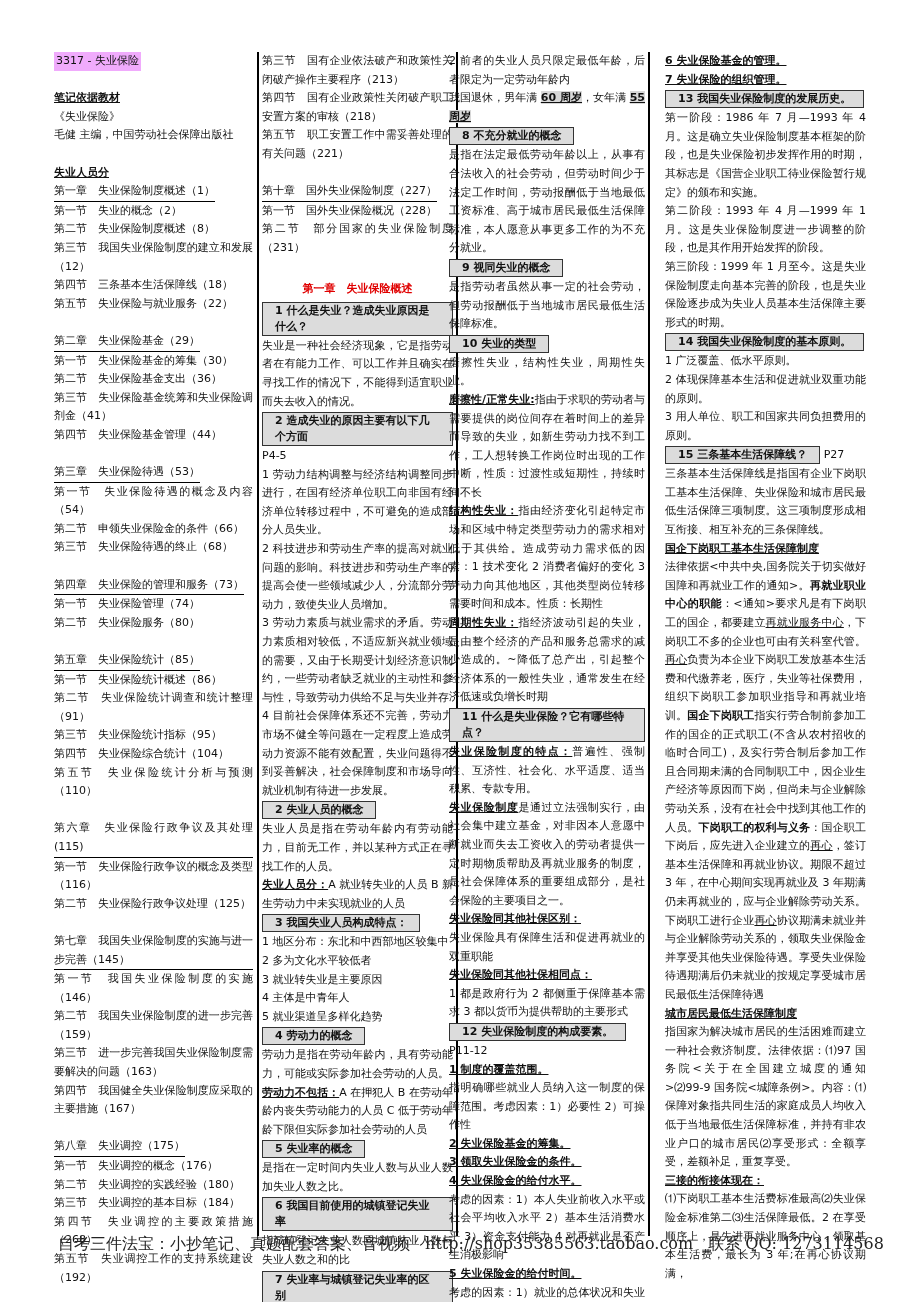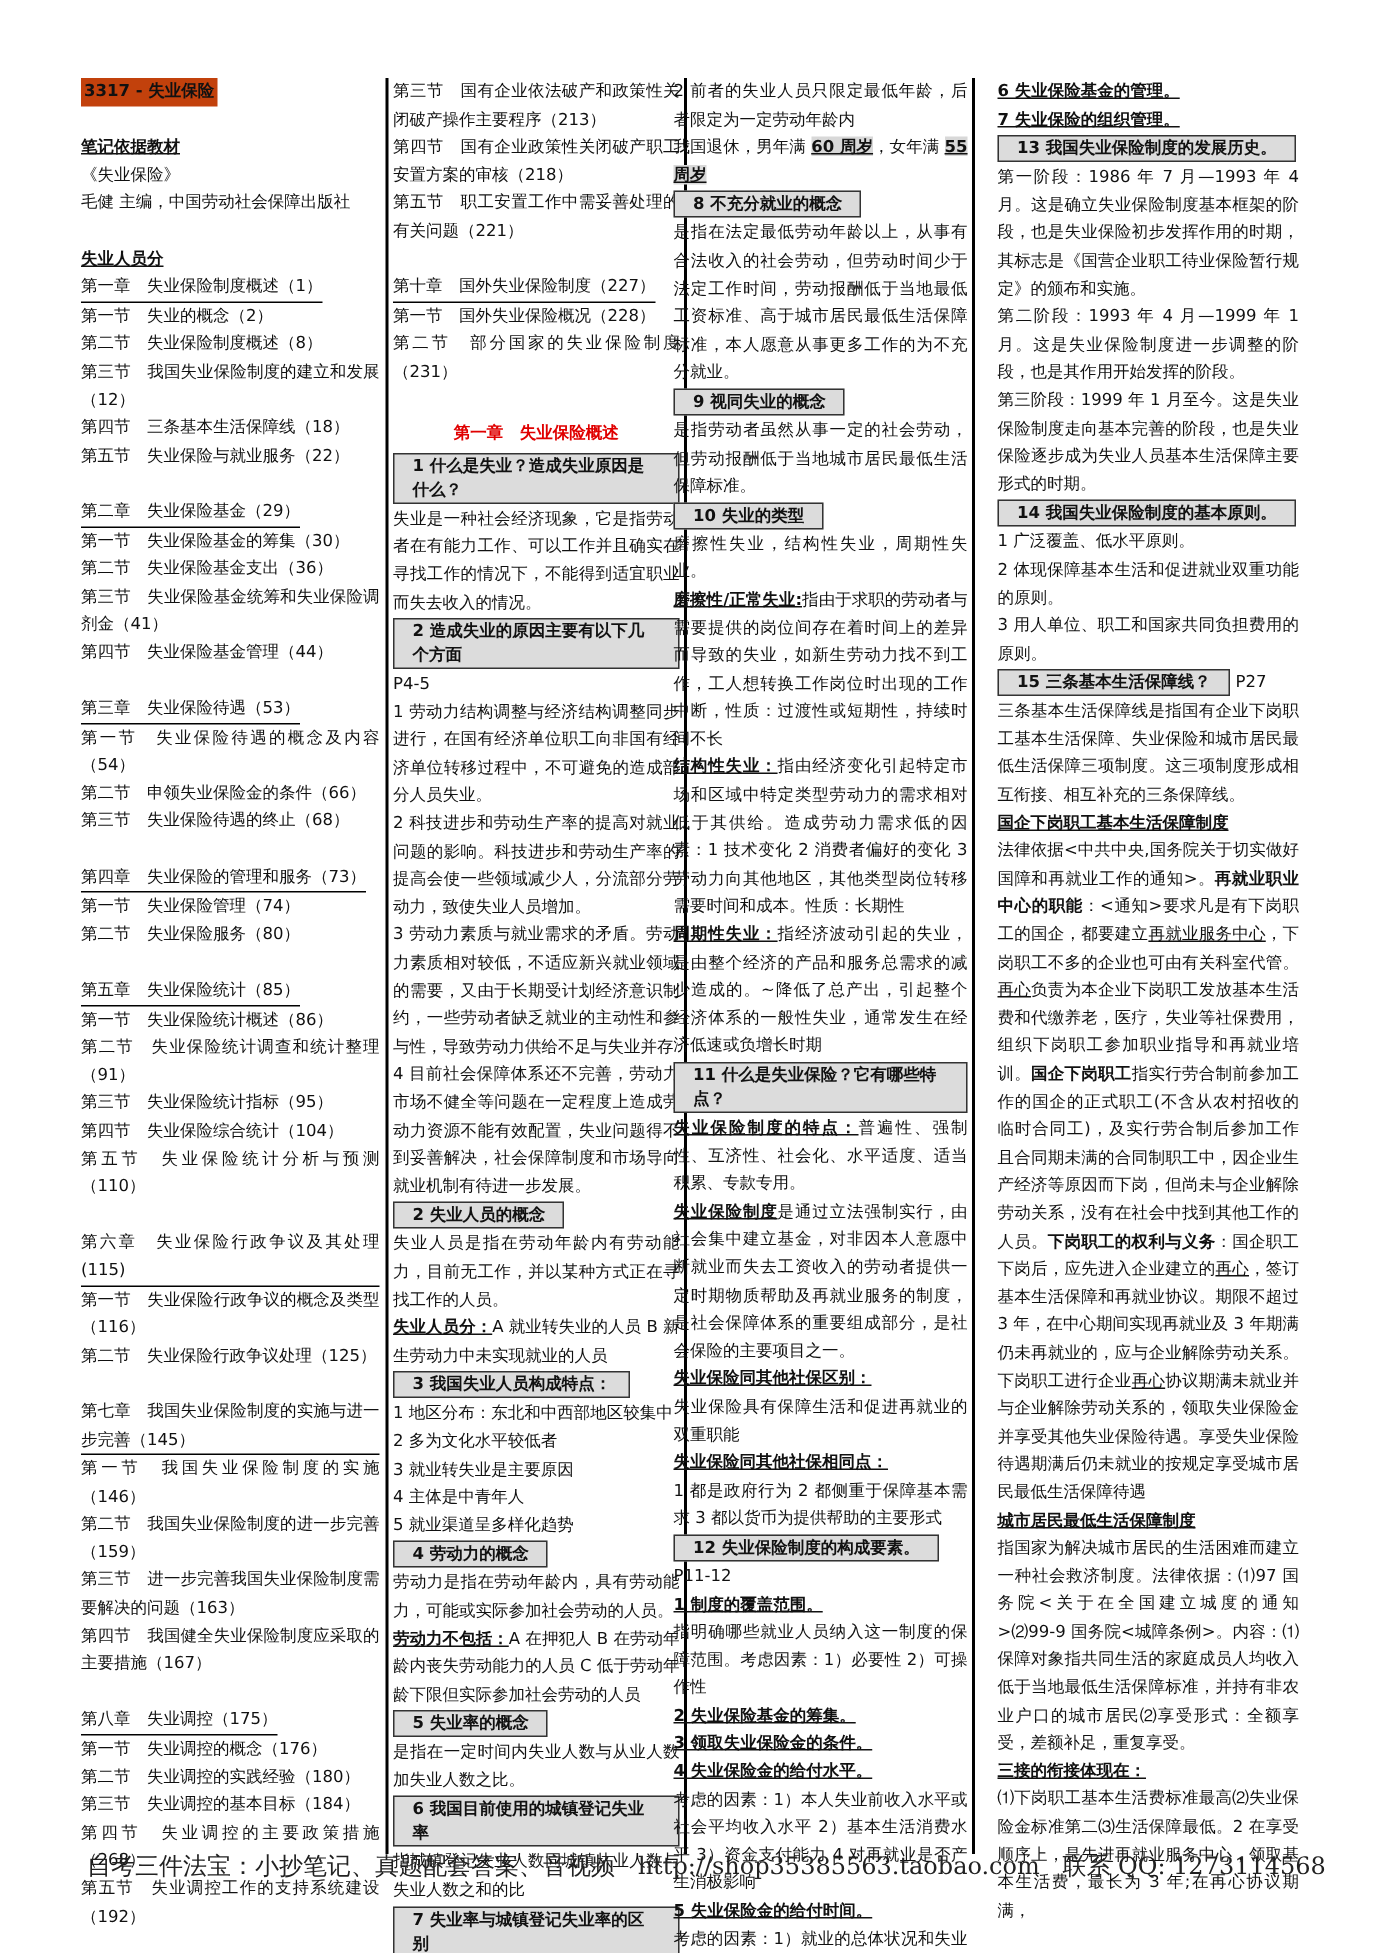--- a/index.html
+++ b/index.html
@@ -5,21 +5,21 @@
   html, body { margin:0; padding:0; background:#ffffff; }
   body { width:920px; height:1302px; position:relative; overflow:hidden;
          font-family:"DejaVu Sans", sans-serif; color:#111; }
   .page { position:absolute; left:54px; top:52px; width:815px; height:1184px; }
   .col { position:absolute; top:0; bottom:0; font-size:11px; line-height:18.6px; }
   .c1 { left:0; width:199px; }
   .c2 { left:203px; width:201px; border-left:2px solid #000; border-right:2px solid #000; padding:0 3px; box-sizing:border-box; }
   .c3 { left:392px; width:204px; border-right:2px solid #000; padding:0 3px; box-sizing:border-box; }
   .c4 { left:608px; width:207px; border-left:0; padding:0 3px; box-sizing:border-box; }
   .c1 .line, .col .line { display:block; white-space:normal; text-align:justify; }
-  .title { background:#c2410c; font-weight:bold; display:inline-block; padding:0 2px; }
+  .title { background:#f0abfc; font-weight:normal; display:inline-block; padding:0 2px; }
   .ul-head { font-weight:bold; text-decoration:underline; }
   .chap-box { display:inline-block; border-bottom:1px solid #000; }
   .gap { height:18.6px; }
   .hq { display:inline-block; background:#dcdcdc; border:1px solid #333; font-weight:bold; padding:0 12px; line-height:16px; margin:1px 0; }
   .red-title { color:#e00000; font-weight:bold; text-align:center; display:block; margin:4px 0 2px; }
   .u { text-decoration:underline; font-weight:bold; }
   .un { text-decoration:underline; }
   .hl { background:#d8d8d8; text-decoration:underline; font-weight:bold; }
   .b { font-weight:bold; }
   .footer { position:absolute; left:58px; top:1234px; font-family:"DejaVu Serif", serif; font-size:16px; color:#222; white-space:nowrap; }

